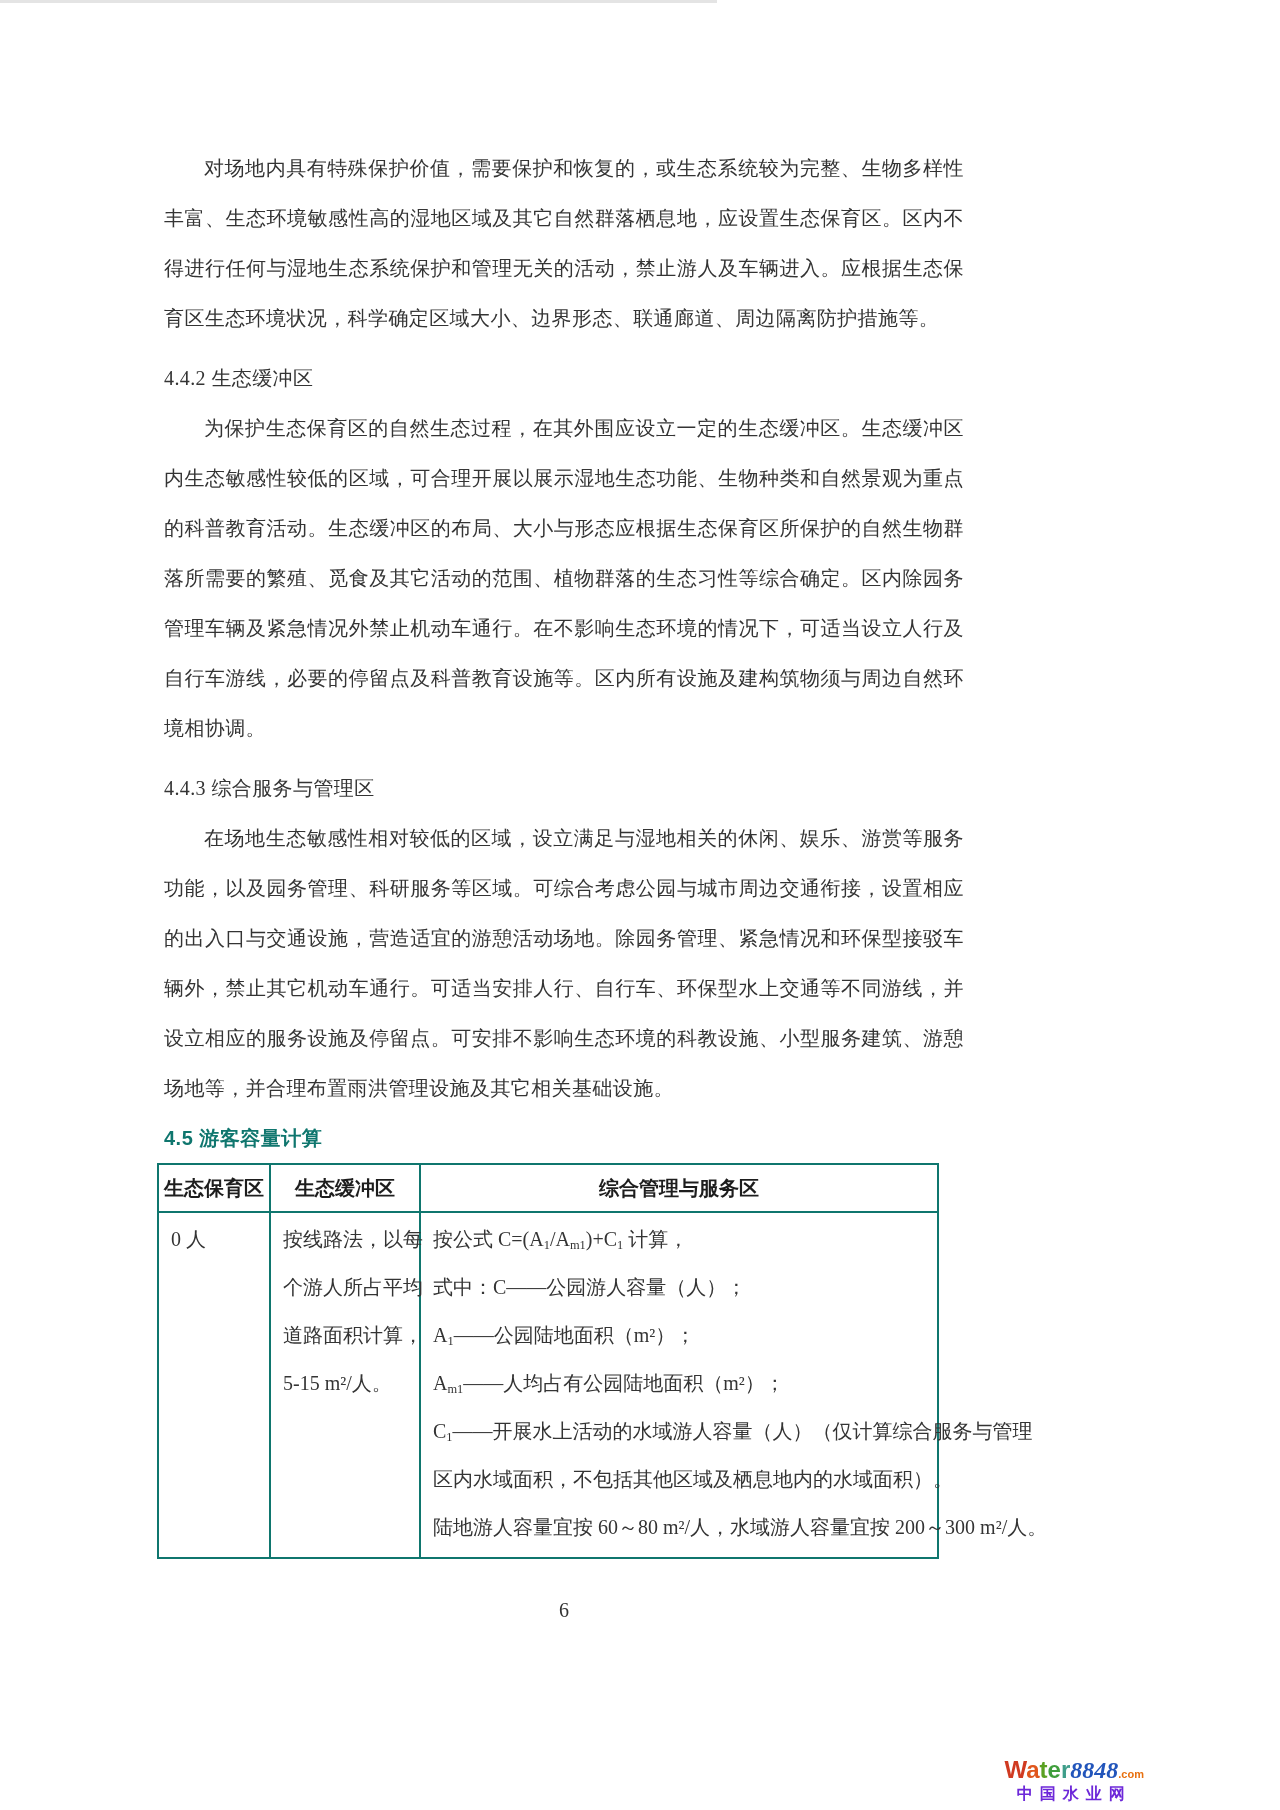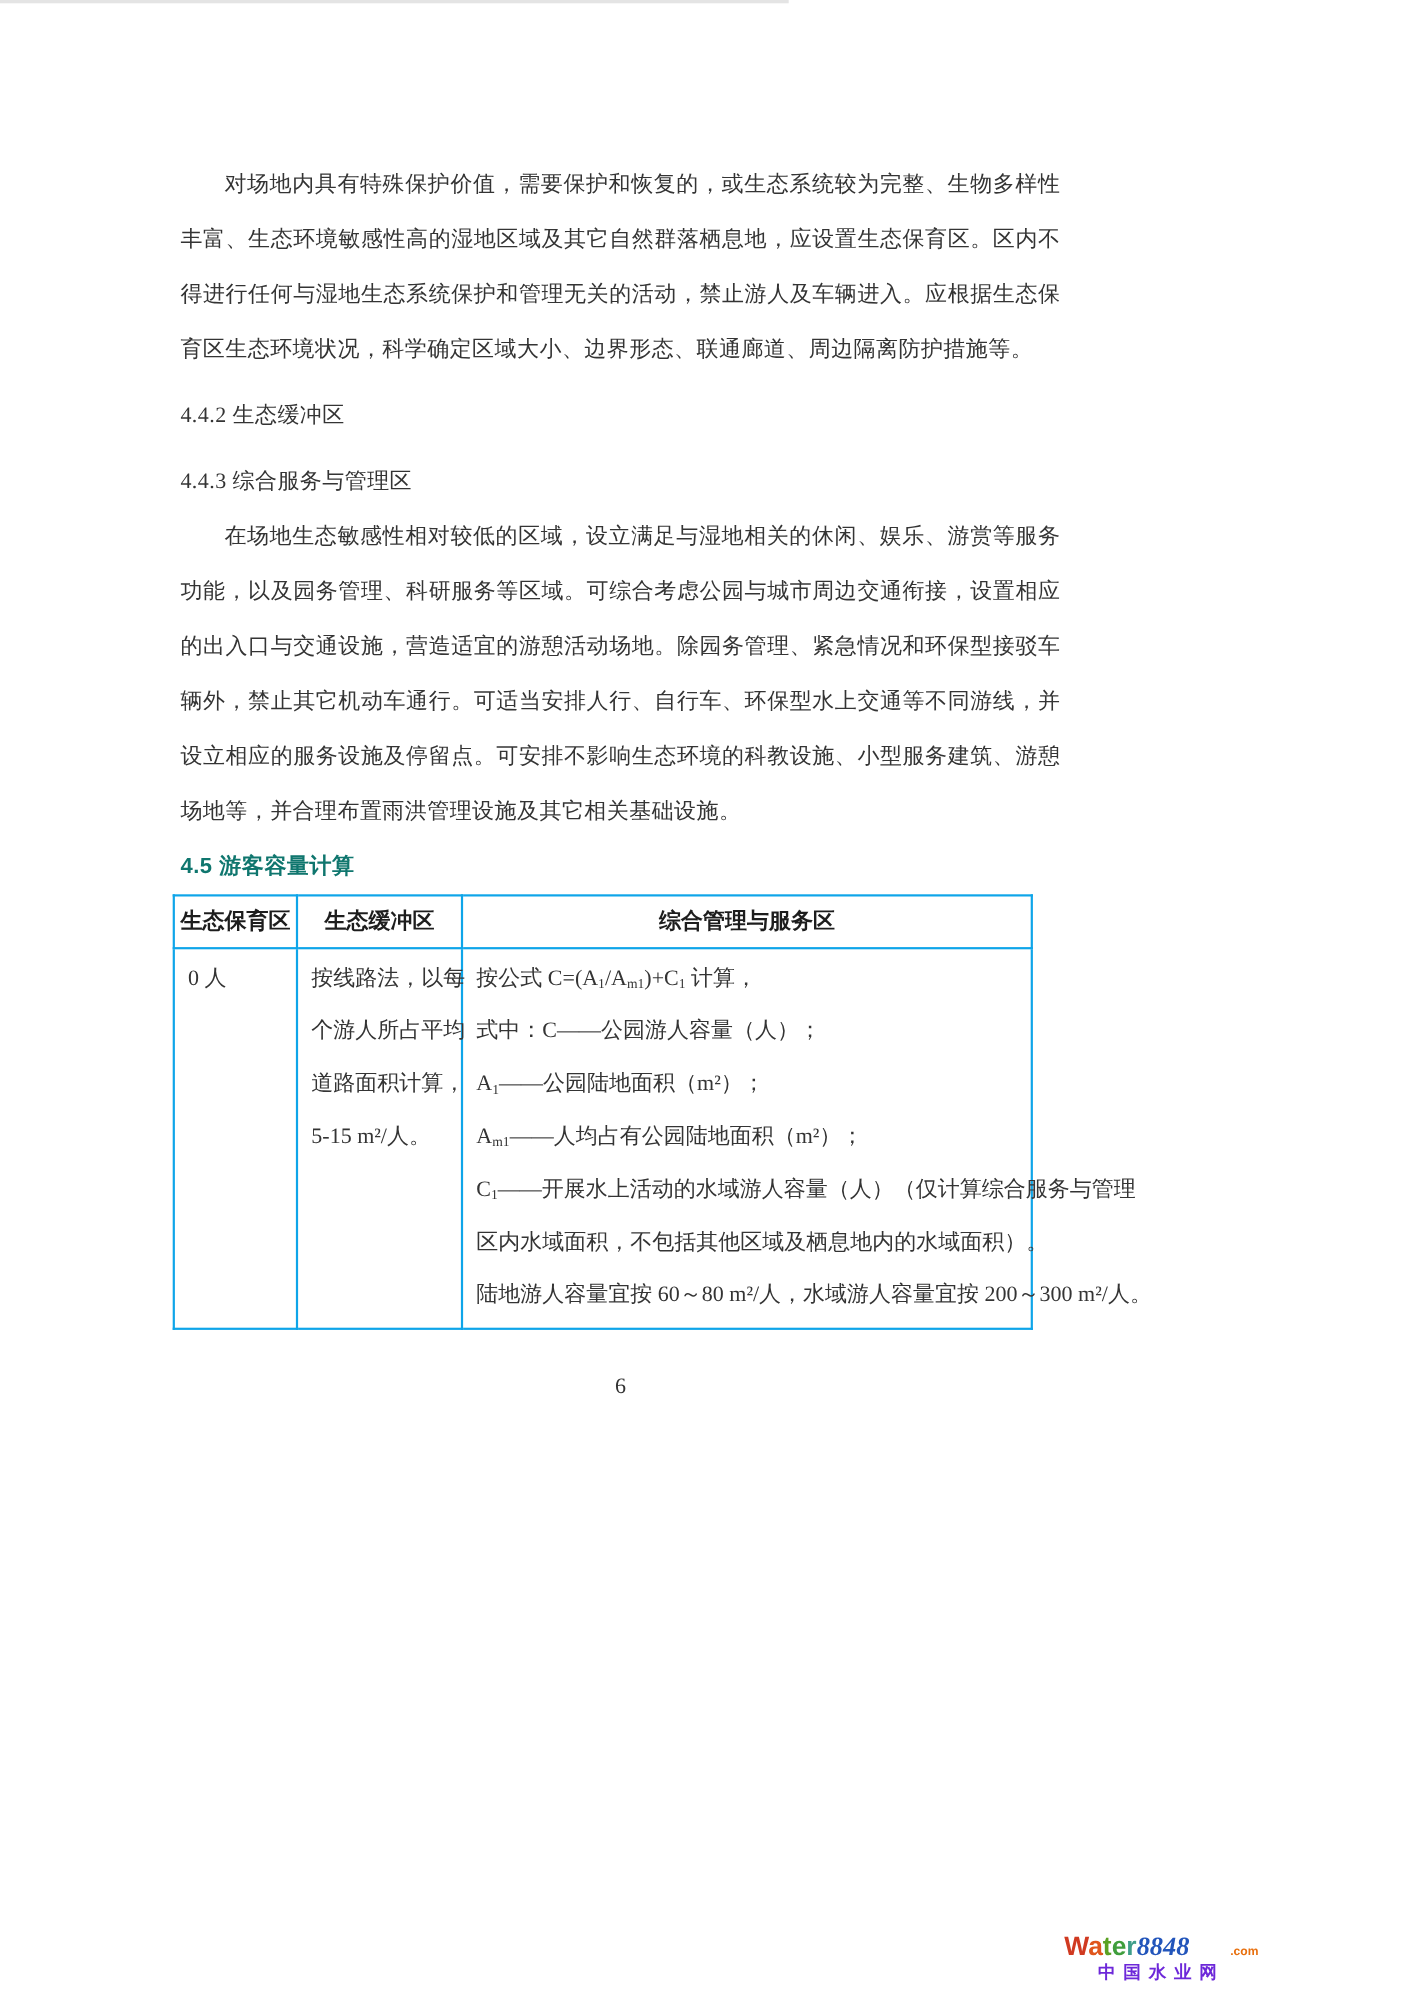--- a/index.html
+++ b/index.html
@@ -52,21 +52,21 @@
     line-height:50px;
     letter-spacing:0.4px;
   }
   table.capacity{
     border-collapse:collapse;
     width:780px;
     margin-left:-7px;
     table-layout:fixed;
   }
   table.capacity th, table.capacity td{
-    border:2px solid #0ea5e9;
+    border:2px solid #0f766e;
     vertical-align:top;
   }
   table.capacity th{
     font-family:"Liberation Sans","DejaVu Sans",sans-serif;
     font-weight:bold;
     font-size:20px;
     color:#1d1d1d;
     height:46px;
     line-height:46px;
     text-align:center;
@@ -110,21 +110,20 @@
     white-space:nowrap;
   }
   .wm-word .wm-numbers{
     font-family:"Liberation Serif","DejaVu Serif",serif;
     font-style:italic;
     font-weight:bold;
   }
   .wm-word .wm-tld{
     font-size:11px;
     font-weight:bold;
-    margin-left:37px;
   }
   .wm-site{
     margin-top:4px;
     font-size:16px;
     font-weight:bold;
     letter-spacing:7px;
     color:#1a66cc;
     white-space:nowrap;
   }
 </style>
@@ -134,20 +133,21 @@
 <div class="page">
 
   <div class="scan-artifact"></div>
 
   <div class="content">
 
     <p class="body">对场地内具有特殊保护价值，需要保护和恢复的，或生态系统较为完整、生物多样性丰富、生态环境敏感性高的湿地区域及其它自然群落栖息地，应设置生态保育区。区内不得进行任何与湿地生态系统保护和管理无关的活动，禁止游人及车辆进入。应根据生态保育区生态环境状况，科学确定区域大小、边界形态、联通廊道、周边隔离防护措施等。</p>
 
     <h3 class="sec-heading">4.4.2 生态缓冲区</h3>
 
+    <p class="body">为保护生态保育区的自然生态过程，在其外围应设立一定的生态缓冲区。生态缓冲区内生态敏感性较低的区域，可合理开展以展示湿地生态功能、生物种类和自然景观为重点的科普教育活动。生态缓冲区的布局、大小与形态应根据生态保育区所保护的自然生物群落所需要的繁殖、觅食及其它活动的范围、植物群落的生态习性等综合确定。区内除园务管理车辆及紧急情况外禁止机动车通行。在不影响生态环境的情况下，可适当设立人行及自行车游线，必要的停留点及科普教育设施等。区内所有设施及建构筑物须与周边自然环境相协调。</p>
 
     <h3 class="sec-heading">4.4.3 综合服务与管理区</h3>
 
     <p class="body">在场地生态敏感性相对较低的区域，设立满足与湿地相关的休闲、娱乐、游赏等服务功能，以及园务管理、科研服务等区域。可综合考虑公园与城市周边交通衔接，设置相应的出入口与交通设施，营造适宜的游憩活动场地。除园务管理、紧急情况和环保型接驳车辆外，禁止其它机动车通行。可适当安排人行、自行车、环保型水上交通等不同游线，并设立相应的服务设施及停留点。可安排不影响生态环境的科教设施、小型服务建筑、游憩场地等，并合理布置雨洪管理设施及其它相关基础设施。</p>
 
     <h2 class="sec-heading-bold">4.5 游客容量计算</h2>
 
 
 
     <table class="capacity">

